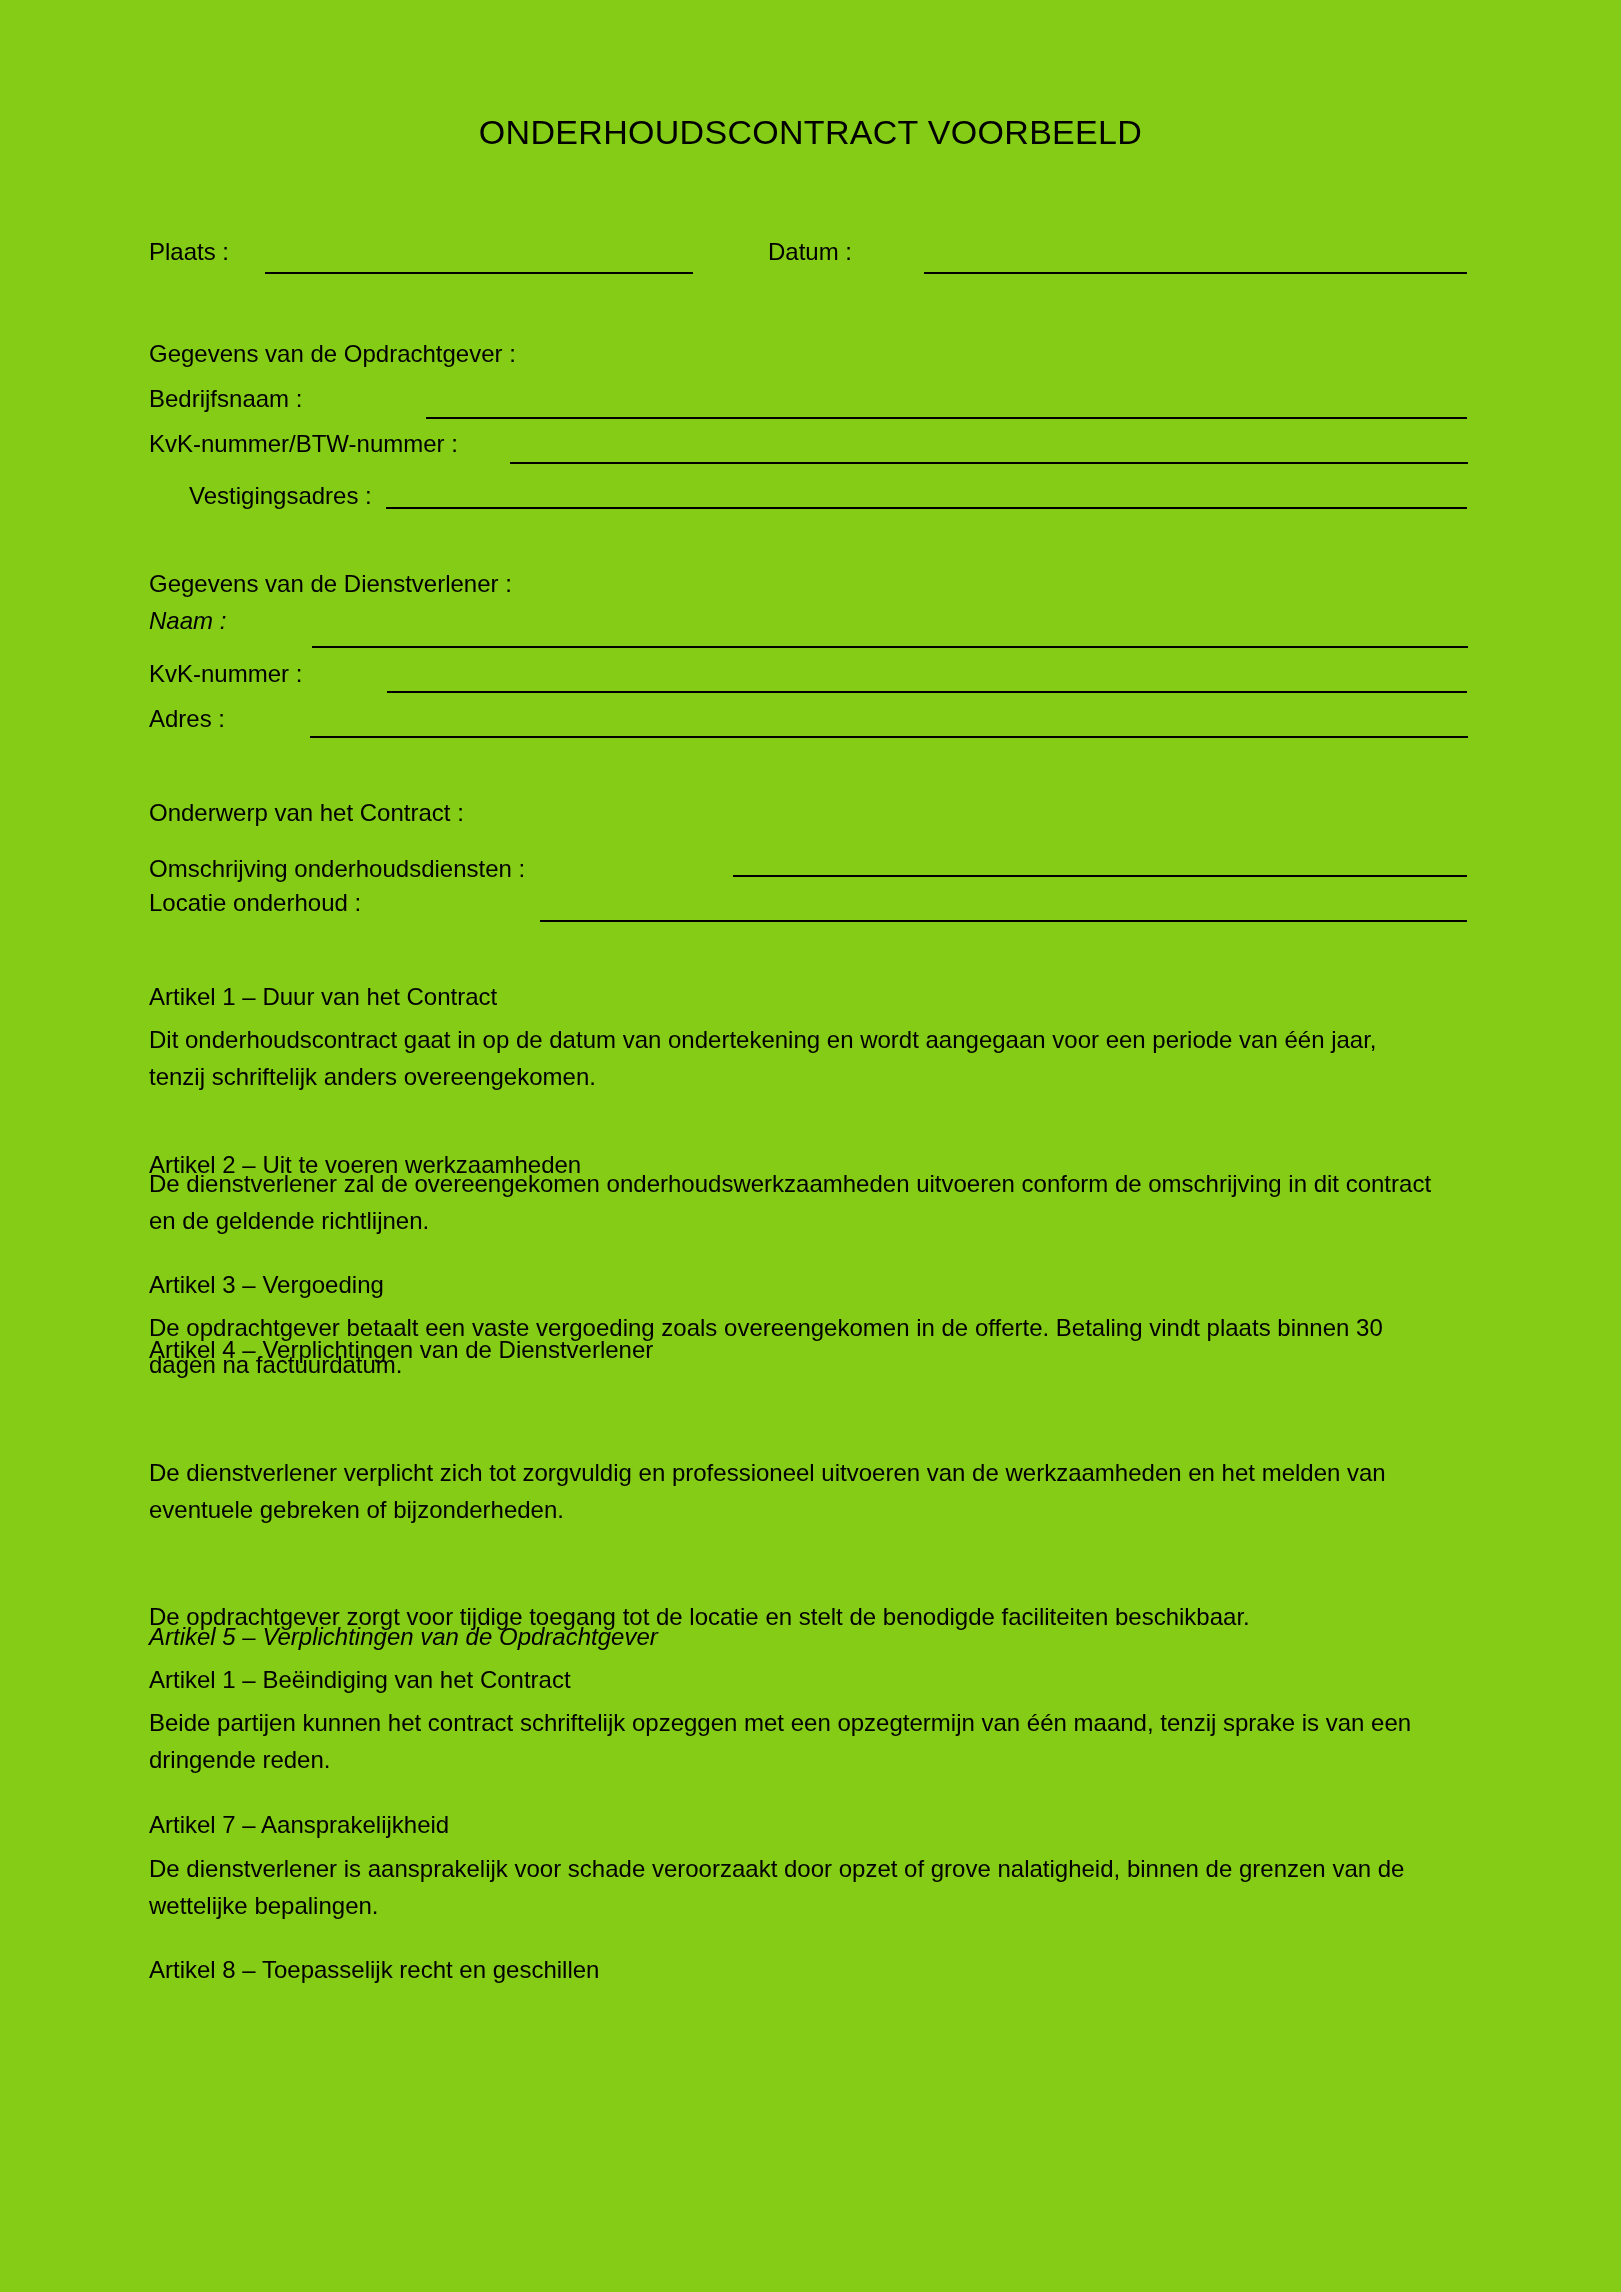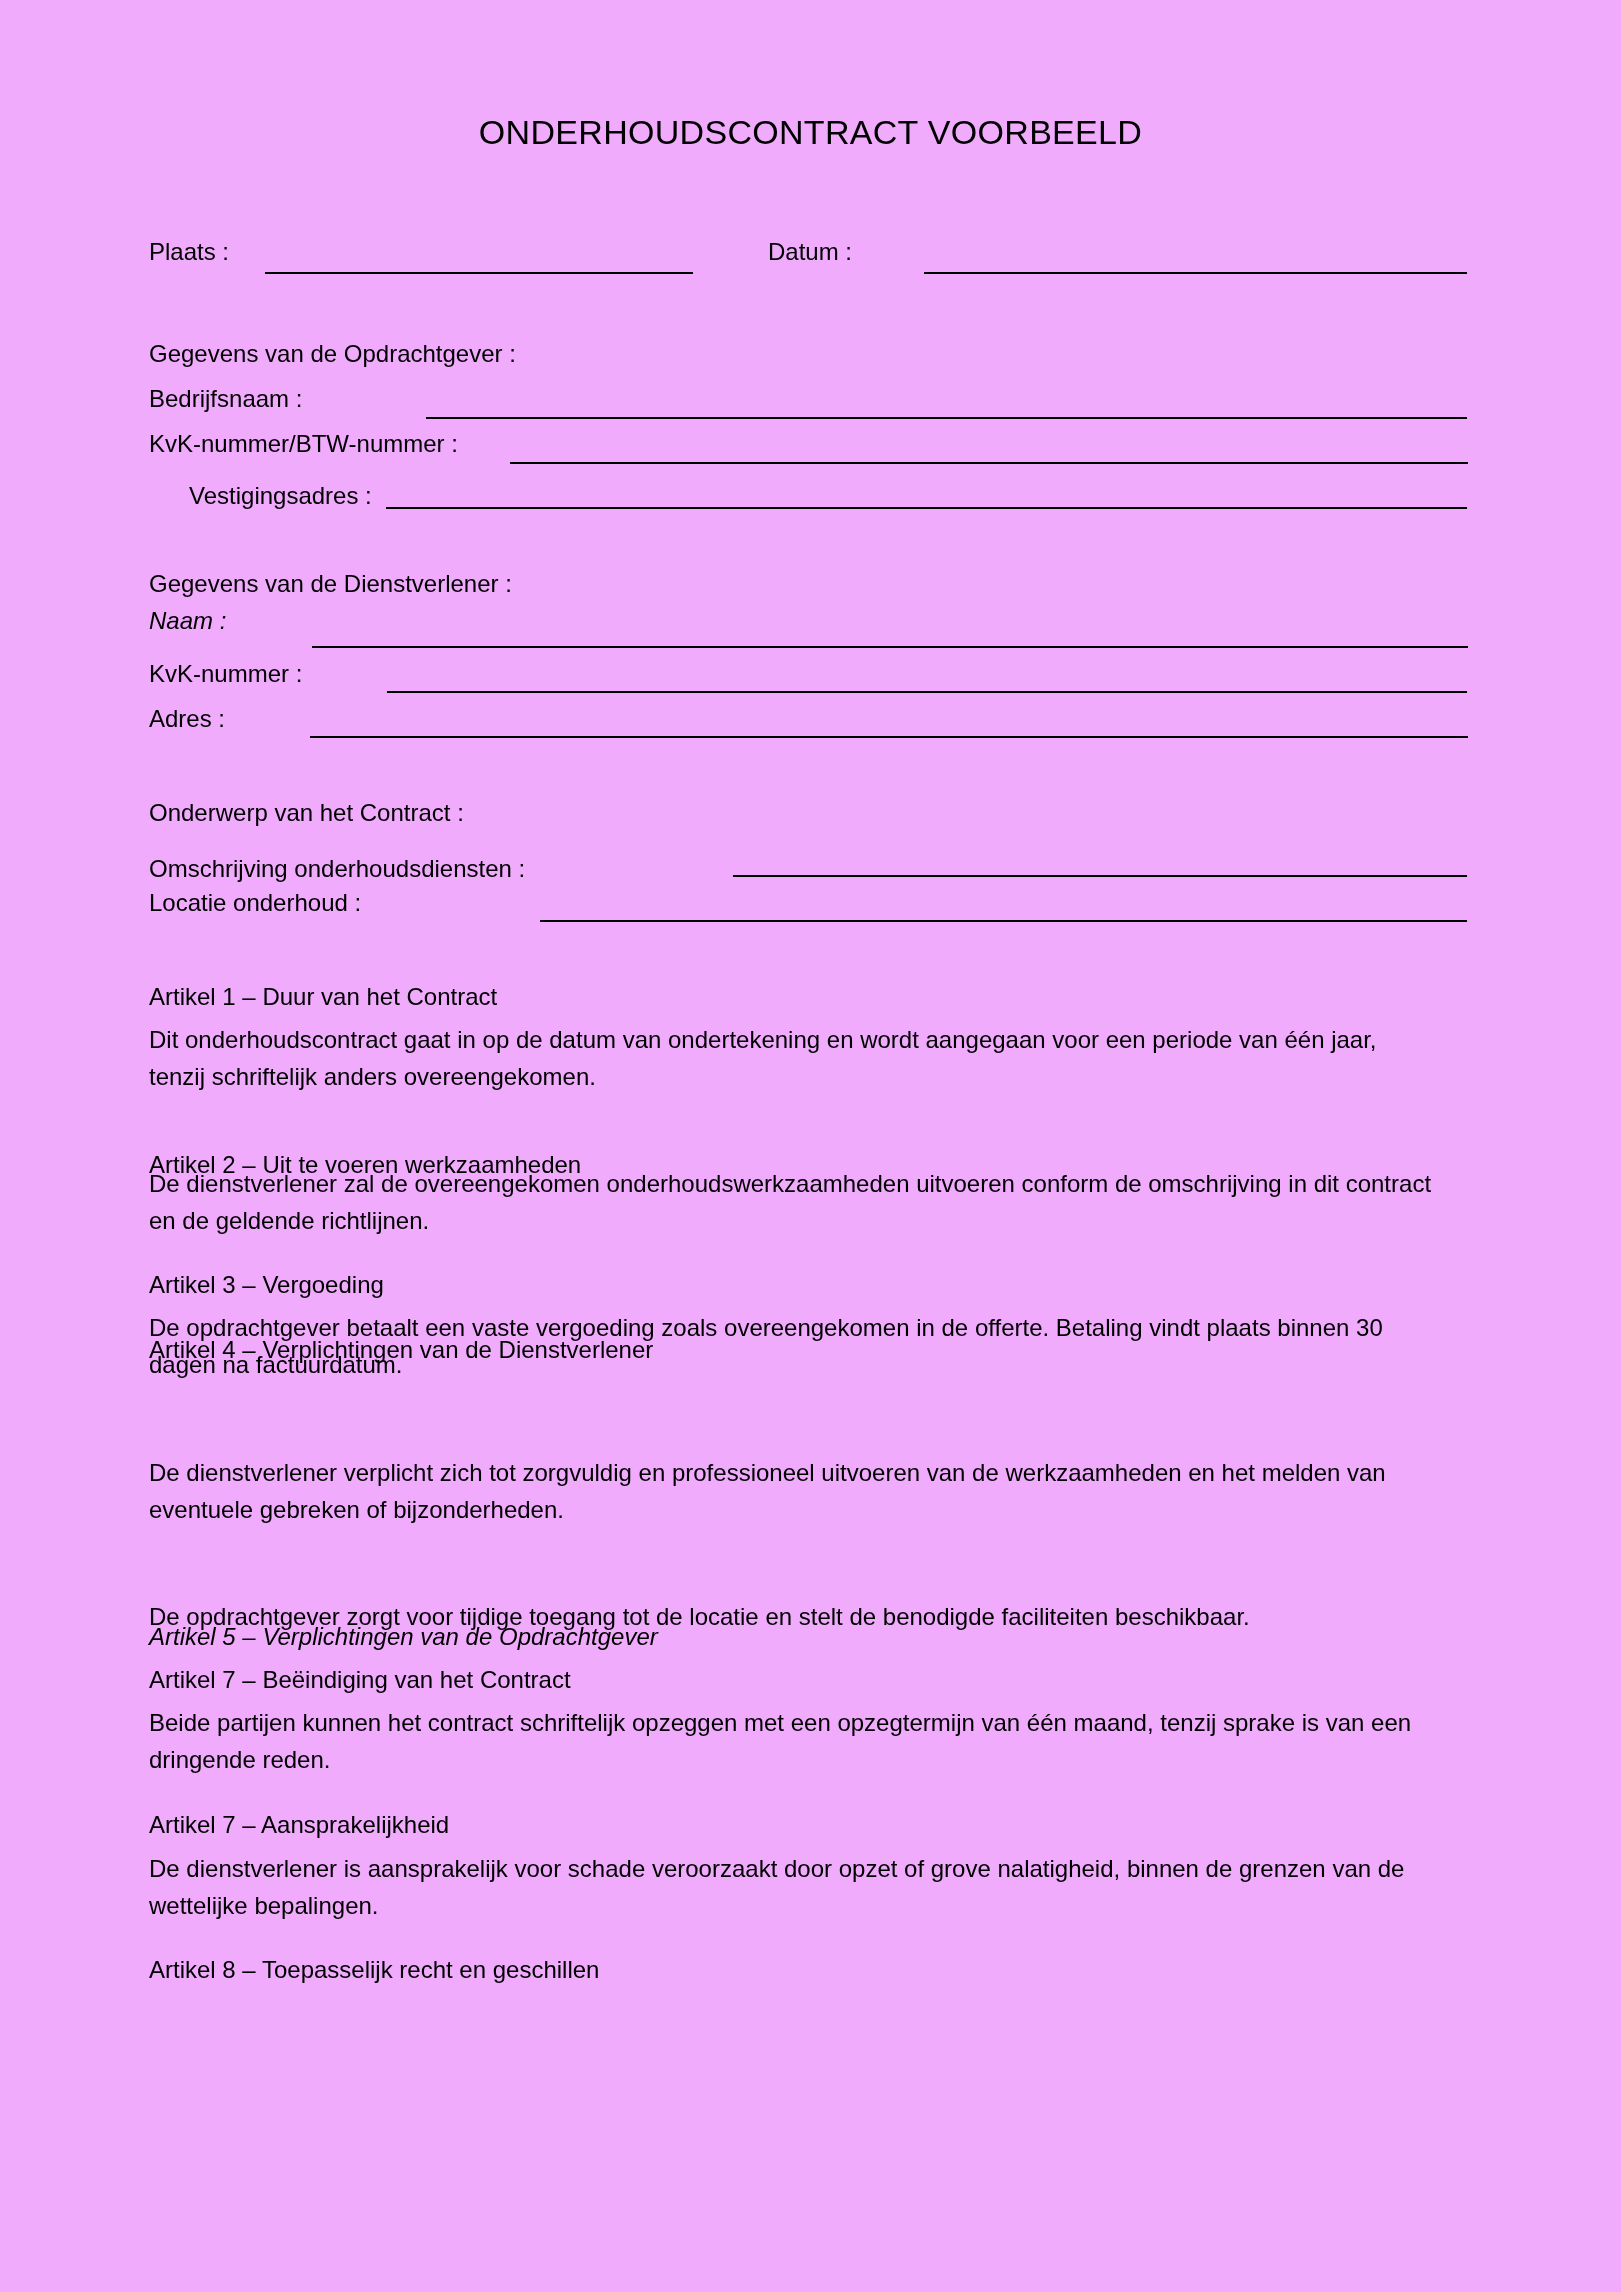--- a/index.html
+++ b/index.html
@@ -15,21 +15,21 @@
     -webkit-font-smoothing: antialiased;
   }
 
   .page {
     position: relative;
     width: 1621px;
     height: 2293px;
     box-sizing: border-box;
     padding: 0;
     overflow: hidden;
-    background: #f0abfc;
+    background: #84cc16;
   }
 
   .doc-title {
     position: absolute;
     left: 0;
     top: 112px;
     width: 1621px;
     text-align: center;
     font-size: 34px;
     font-weight: 400;
@@ -132,21 +132,21 @@
 
   <div class="art-h" style="top:1268px;">Artikel 3 – Vergoeding</div>
   <div class="art-p" style="top:1309px;">De opdrachtgever betaalt een vaste vergoeding zoals overeengekomen in de offerte. Betaling vindt plaats binnen 30 dagen na factuurdatum.</div>
 
   <div class="art-h" style="top:1333px;">Artikel 4 – Verplichtingen van de Dienstverlener</div>
   <div class="art-p" style="top:1454px;">De dienstverlener verplicht zich tot zorgvuldig en professioneel uitvoeren van de werkzaamheden en het melden van eventuele gebreken of bijzonderheden.</div>
 
   <div class="art-h" style="top:1620px;font-style:italic;">Artikel 5 – Verplichtingen van de Opdrachtgever</div>
   <div class="art-p" style="top:1598px;">De opdrachtgever zorgt voor tijdige toegang tot de locatie en stelt de benodigde faciliteiten beschikbaar.</div>
 
-  <div class="art-h" style="top:1663px;">Artikel 7 – Beëindiging van het Contract</div>
+  <div class="art-h" style="top:1663px;">Artikel 1 – Beëindiging van het Contract</div>
   <div class="art-p" style="top:1704px;">Beide partijen kunnen het contract schriftelijk opzeggen met een opzegtermijn van één maand, tenzij sprake is van een dringende reden.</div>
 
   <div class="art-h" style="top:1808px;">Artikel 7 – Aansprakelijkheid</div>
   <div class="art-p" style="top:1850px;">De dienstverlener is aansprakelijk voor schade veroorzaakt door opzet of grove nalatigheid, binnen de grenzen van de wettelijke bepalingen.</div>
 
   <div class="art-h" style="top:1953px;">Artikel 8 – Toepasselijk recht en geschillen</div>
 
 </div>
 
 

